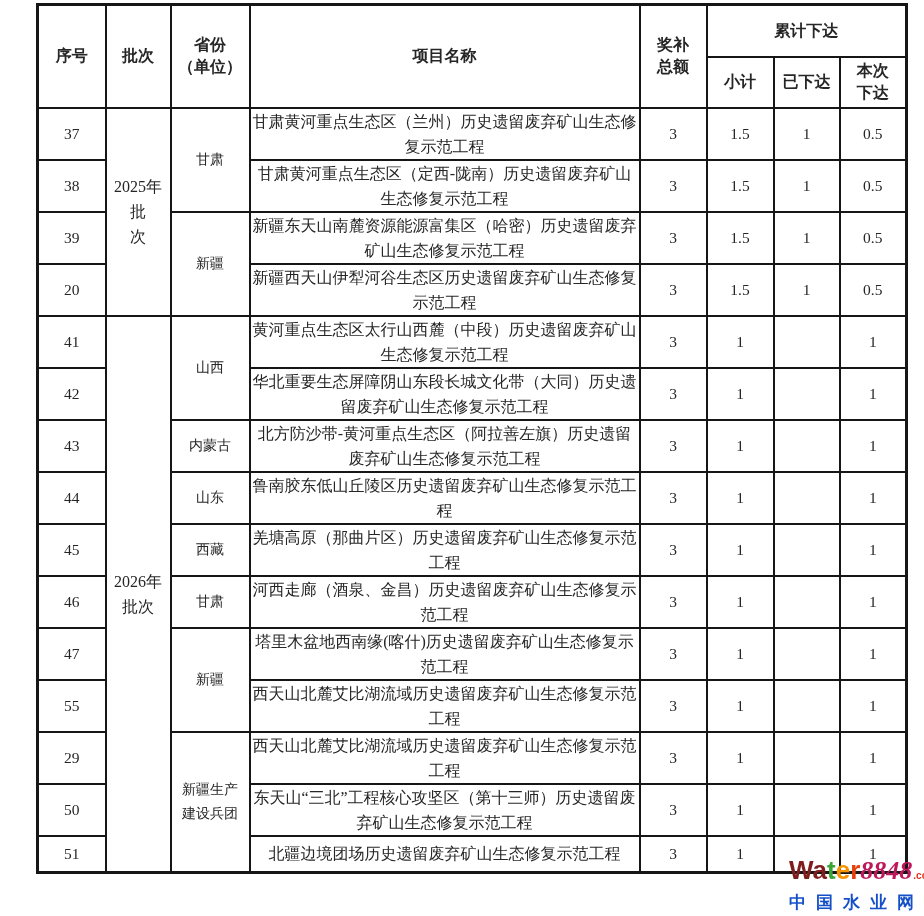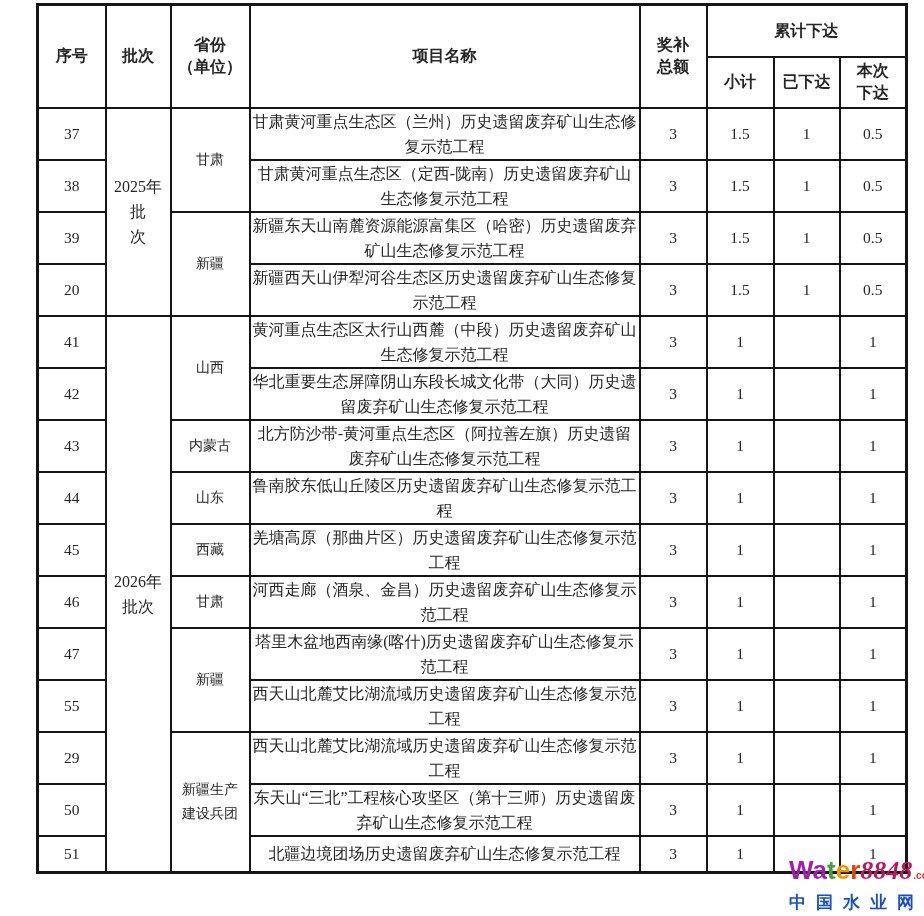--- a/index.html
+++ b/index.html
@@ -34,21 +34,21 @@
     text-align:center; font-size:16px; line-height:25px; padding:2px 7px;
   }
   .preline { white-space:pre-line; }
 
   
   .watermark {
     position:absolute; left:789px; top:856px; z-index:5;
     font-family:"Liberation Sans","DejaVu Sans",sans-serif; pointer-events:none;
   }
   .wm-logo { font-weight:bold; font-size:26px; line-height:28px; white-space:nowrap; }
-  .wm-blue   { color:#a21caf; }
+  .wm-blue   { color:#7f1d1d; }
   .wm-green  { color:#3aa635; }
   .wm-orange { color:#f59300; }
   .wm-red    { color:#e8400c; }
   .wm-num {
     color:#be185d; font-style:italic; font-weight:bold;
     font-family:"Liberation Serif","DejaVu Serif",serif; font-size:26px;
   }
   .wm-tld { color:#e0321f; font-size:10px; font-weight:bold; margin-left:1px; }
   .wm-cn {
     color:#1550c8; font-size:17px; font-weight:bold;

